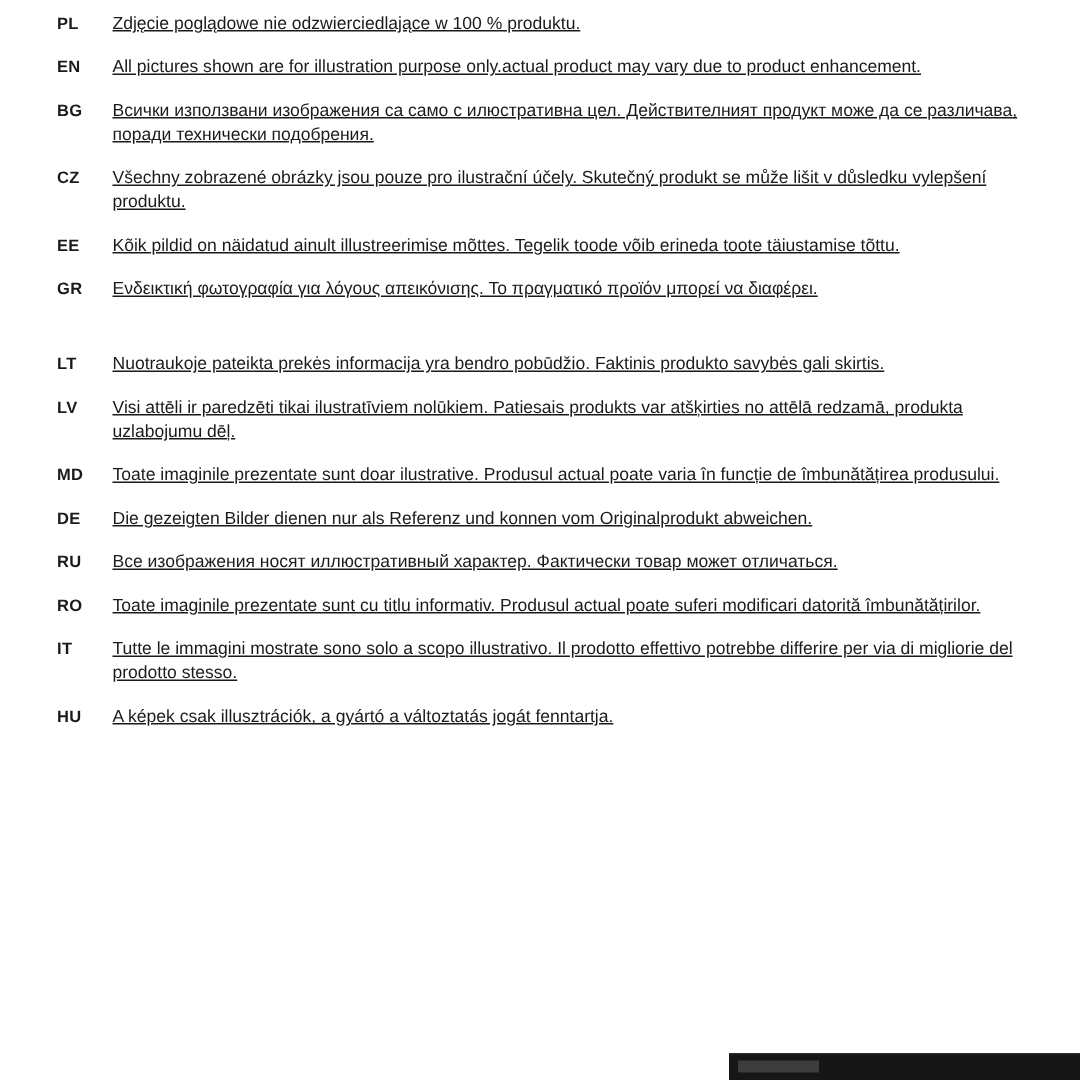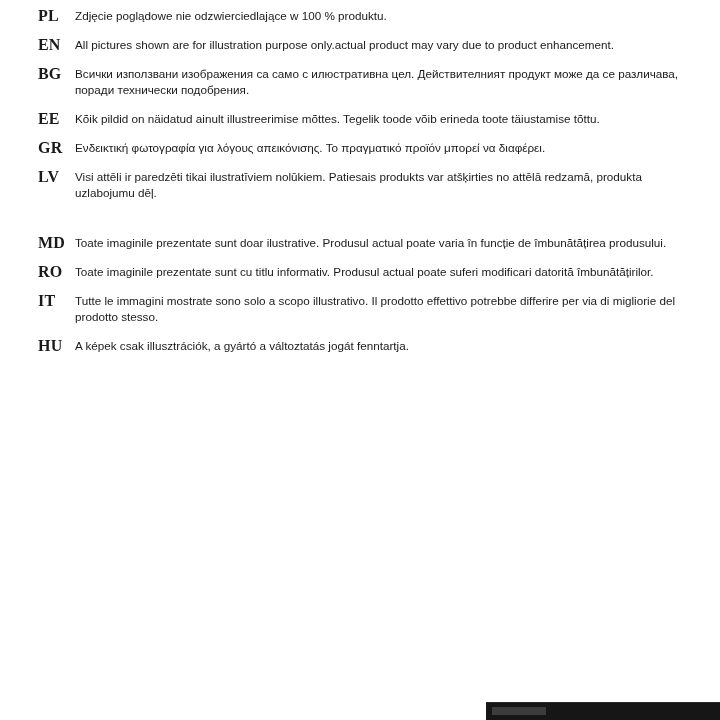--- a/index.html
+++ b/index.html
@@ -27,30 +27,30 @@
     align-items: flex-start;
     margin-bottom: 13px;
   }
   
   .row:nth-child(7) {
     margin-top: 34px;
   }
   .code {
     flex: 0 0 37px;
     font-weight: bold;
-    font-size: 16px;
+    font-size: 11px;
     line-height: 16px;
     letter-spacing: 0.2px;
-    font-family: Liberation Serif, serif;
   }
   .text {
     flex: 1 1 auto;
     font-size: 11.7px;
     line-height: 16px;
     padding-right: 4px;
+    text-decoration: underline;
   }
   .bottom-strip {
     position: absolute;
     right: 0;
     bottom: 0;
     width: 234px;
     height: 17px;
     background: #161616;
     border-top: 1px solid #2a2a2a;
   }
@@ -77,43 +77,59 @@
     <span class="code">EN</span>
     <span class="text">All pictures shown are for illustration purpose only.actual product may vary due to product enhancement.</span>
   </div>
 
   <div class="row">
     <span class="code">BG</span>
     <span class="text">Всички използвани изображения са само с илюстративна цел. Действителният продукт може да се различава, поради технически подобрения.</span>
   </div>
 
 
+  <div class="row">
+    <span class="code">CZ</span>
+    <span class="text">Všechny zobrazené obrázky jsou pouze pro ilustrační účely. Skutečný produkt se může lišit v důsledku vylepšení produktu.</span>
+  </div>
 
   <div class="row">
     <span class="code">EE</span>
     <span class="text">Kõik pildid on näidatud ainult illustreerimise mõttes. Tegelik toode võib erineda toote täiustamise tõttu.</span>
   </div>
 
   <div class="row">
     <span class="code">GR</span>
     <span class="text">Ενδεικτική φωτογραφία για λόγους απεικόνισης. Το πραγματικό προϊόν μπορεί να διαφέρει.</span>
   </div>
 
+  <div class="row">
+    <span class="code">LT</span>
+    <span class="text">Nuotraukoje pateikta prekės informacija yra bendro pobūdžio. Faktinis produkto savybės gali skirtis.</span>
+  </div>
 
   <div class="row">
     <span class="code">LV</span>
     <span class="text">Visi attēli ir paredzēti tikai ilustratīviem nolūkiem. Patiesais produkts var atšķirties no attēlā redzamā, produkta uzlabojumu dēļ.</span>
   </div>
 
   <div class="row">
     <span class="code">MD</span>
     <span class="text">Toate imaginile prezentate sunt doar ilustrative. Produsul actual poate varia în funcție de îmbunătățirea produsului.</span>
   </div>
 
+  <div class="row">
+    <span class="code">DE</span>
+    <span class="text">Die gezeigten Bilder dienen nur als Referenz und konnen vom Originalprodukt abweichen.</span>
+  </div>
 
+  <div class="row">
+    <span class="code">RU</span>
+    <span class="text">Все изображения носят иллюстративный характер. Фактически товар может отличаться.</span>
+  </div>
 
   <div class="row">
     <span class="code">RO</span>
     <span class="text">Toate imaginile prezentate sunt cu titlu informativ. Produsul actual poate suferi modificari datorită îmbunătățirilor.</span>
   </div>
 
 
 
 
   <div class="row">

